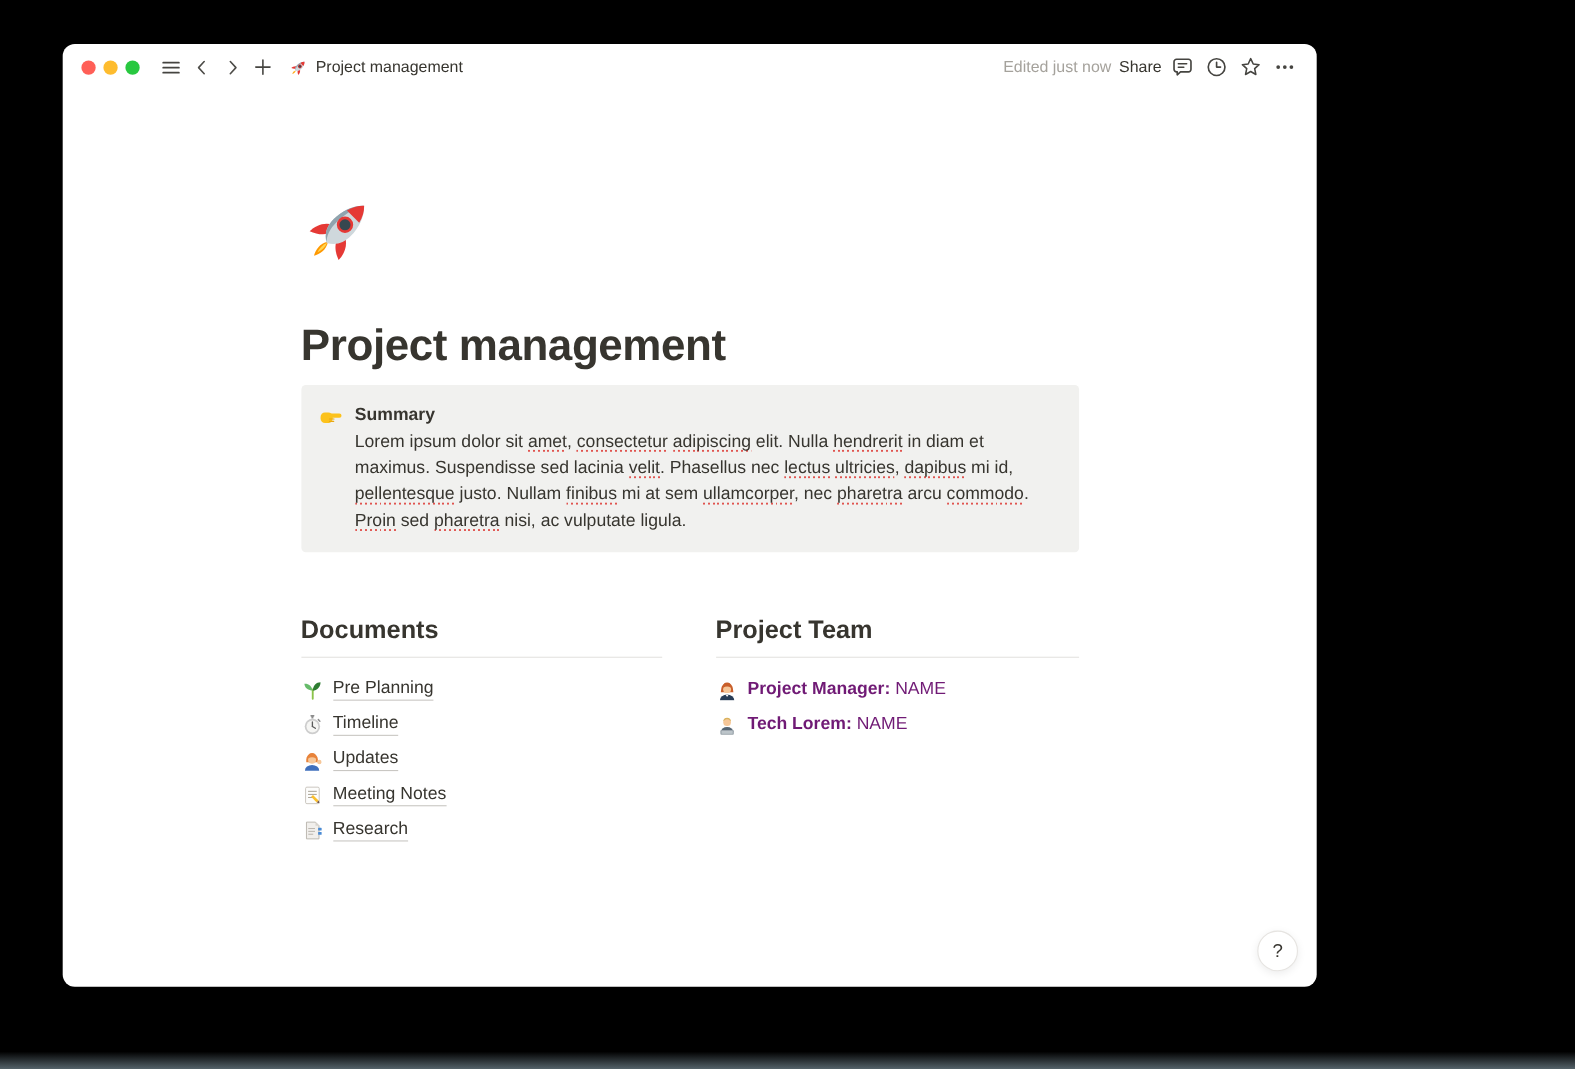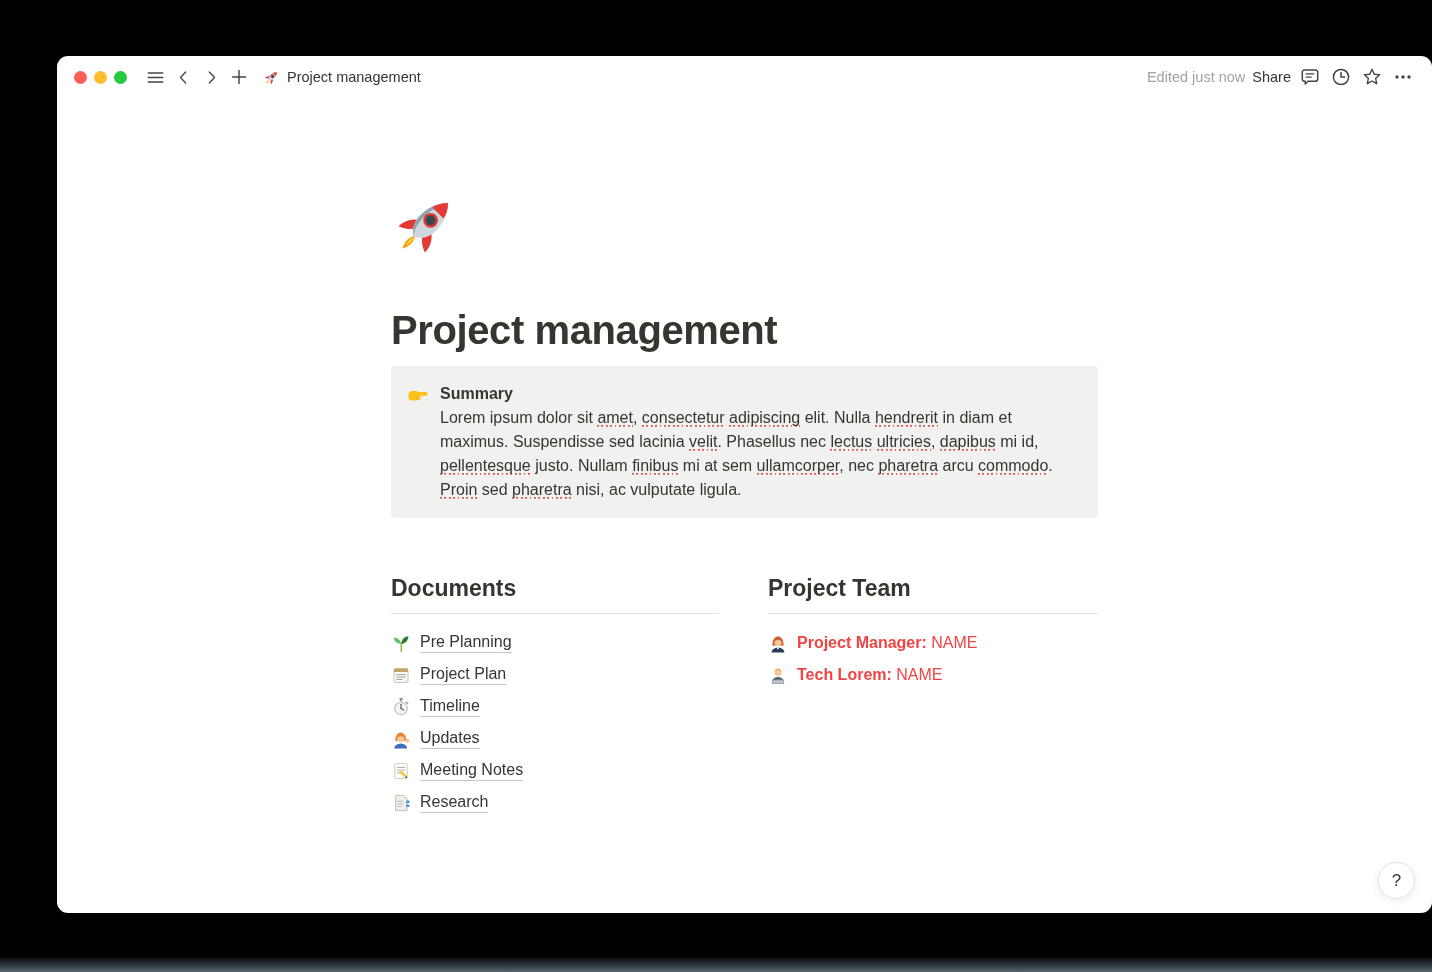--- a/index.html
+++ b/index.html
@@ -3,21 +3,21 @@
 <meta charset="utf-8">
 <style>
   * { margin:0; padding:0; box-sizing:border-box; }
   html,body { width:1432px; height:972px; }
   body { font-family:"Liberation Sans","DejaVu Sans",sans-serif; background:#000; overflow:hidden; }
 
   .desktop { position:relative; width:1432px; height:972px; background:#000; }
   .desktop-bottom-strip { position:absolute; left:0; right:0; bottom:0; height:16px;
     background:linear-gradient(to bottom, rgba(86,100,107,0) 0%, #56646b 100%); }
 
-  .window { position:absolute; left:57px; top:56px; width:1375px; height:857px;
+  .window { position:absolute; left:57px; top:40px; width:1140px; height:857px;
     background:#fff; border-radius:11px; overflow:hidden;
     box-shadow:0 25px 70px rgba(0,0,0,.65); }
 
   
   .titlebar { display:flex; align-items:center; height:34px; margin-top:4px; padding:0 17px; }
   .traffic { display:flex; align-items:center; }
   .tl { width:13px; height:13px; border-radius:50%; margin-right:7px; }
   .tl.red { background:#ff5f57; }
   .tl.yellow { background:#febc2e; }
   .tl.green { background:#28c840; }
@@ -56,21 +56,21 @@
   .col-team { flex:1; }
   h2.section-title { font-size:23px; font-weight:700; line-height:1.25; color:#37352f; }
   .divider { border:none; border-top:1px solid #e4e3e0; margin-top:10px; }
   .rows { margin-top:13px; }
   .row { display:flex; align-items:center; height:32px; gap:9px; }
   .emoji { flex:0 0 20px; width:20px; height:20px; }
   .emoji svg { display:block; }
   .doc-row { text-decoration:none; cursor:pointer; }
   .doc-label { font-size:16px; font-weight:500; color:#37352f;
     border-bottom:1px solid #c9c7c3; padding-bottom:1.5px; }
-  .team-text { font-size:16px; color:#ef4444; }
+  .team-text { font-size:16px; color:#701a75; }
   .team-text b { font-weight:700; }
 
   .help-btn { position:absolute; right:17px; bottom:14px; width:37px; height:37px;
     border-radius:50%; background:#fff; border:1px solid #e6e4e1;
     box-shadow:0 2px 8px rgba(15,15,15,.08); display:flex; align-items:center;
     justify-content:center; font-size:17px; color:#37352f; cursor:pointer; }
 </style>
 </head>
 <body>
 
@@ -213,35 +213,20 @@
               <span class="emoji">
                 <svg width="20" height="20" viewBox="0 0 20 20">
                   <path d="M10.3 18.2 C10.3 14.5 10.3 12 10.3 9.8" fill="none" stroke="#8bc34a" stroke-width="1.7" stroke-linecap="round"></path>
                   <path d="M10 10.6 C9.4 6.6 6.4 4.4 2.7 4.7 C3.1 8.7 6.3 10.9 10 10.6z" fill="#66bb6a"></path>
                   <path d="M10.4 10.9 C10.4 6.4 13.6 3.3 17.4 3.3 C17.4 7.7 14.1 10.9 10.4 10.9z" fill="#2e7d32"></path>
                 </svg>
               </span>
               <span class="doc-label">Pre Planning</span>
             </a>
 
-            <a class="row doc-row">
-              <span class="emoji">
-                <svg width="20" height="20" viewBox="0 0 20 20">
-                  <rect x="3" y="3.6" width="14" height="13.8" rx="1.4" fill="#fafaf8" stroke="#b9b4ac" stroke-width=".8"></rect>
-                  <path d="M3 5 a1.4 1.4 0 0 1 1.4-1.4 h11.2 a1.4 1.4 0 0 1 1.4 1.4 v2 H3z" fill="#c9a36a"></path>
-                  <g stroke="#8f887c" stroke-width=".8" stroke-linecap="round">
-                      <path d="M5.6 9.6 H14.4"></path>
-                      <path d="M5.6 12 H14.4"></path>
-                      <path d="M5.6 14.4 H11"></path>
-                    </g>
-                  <path d="M12.8 17.4 L17 13.2 V15.9 a1.5 1.5 0 0 1 -1.5 1.5z" fill="#e2ded6"></path>
-                </svg>
-              </span>
-              <span class="doc-label">Project Plan</span>
-            </a>
 
             <a class="row doc-row">
               <span class="emoji">
                 <svg width="20" height="20" viewBox="0 0 20 20">
                   <rect x="9.1" y="1.6" width="1.8" height="2.6" fill="#8d8d8d"></rect>
                   <rect x="8.1" y="1" width="3.8" height="1.5" rx=".75" fill="#8d8d8d"></rect>
                   <path d="M15.4 5.2 L16.8 6.6" stroke="#8d8d8d" stroke-width="1.3" stroke-linecap="round"></path>
                   <circle cx="10" cy="11.4" r="7" fill="#cdcdcd"></circle>
                   <circle cx="10" cy="11.4" r="5.4" fill="#f6f6f4"></circle>
                   <path d="M10 11.4 V7.3" stroke="#5c5c5c" stroke-width="1.2" stroke-linecap="round"></path>

